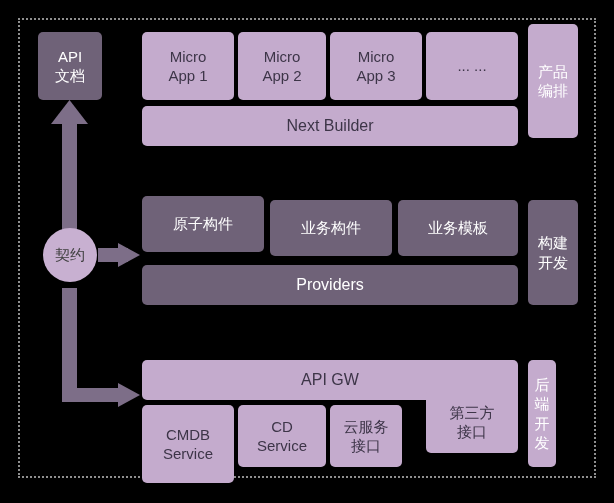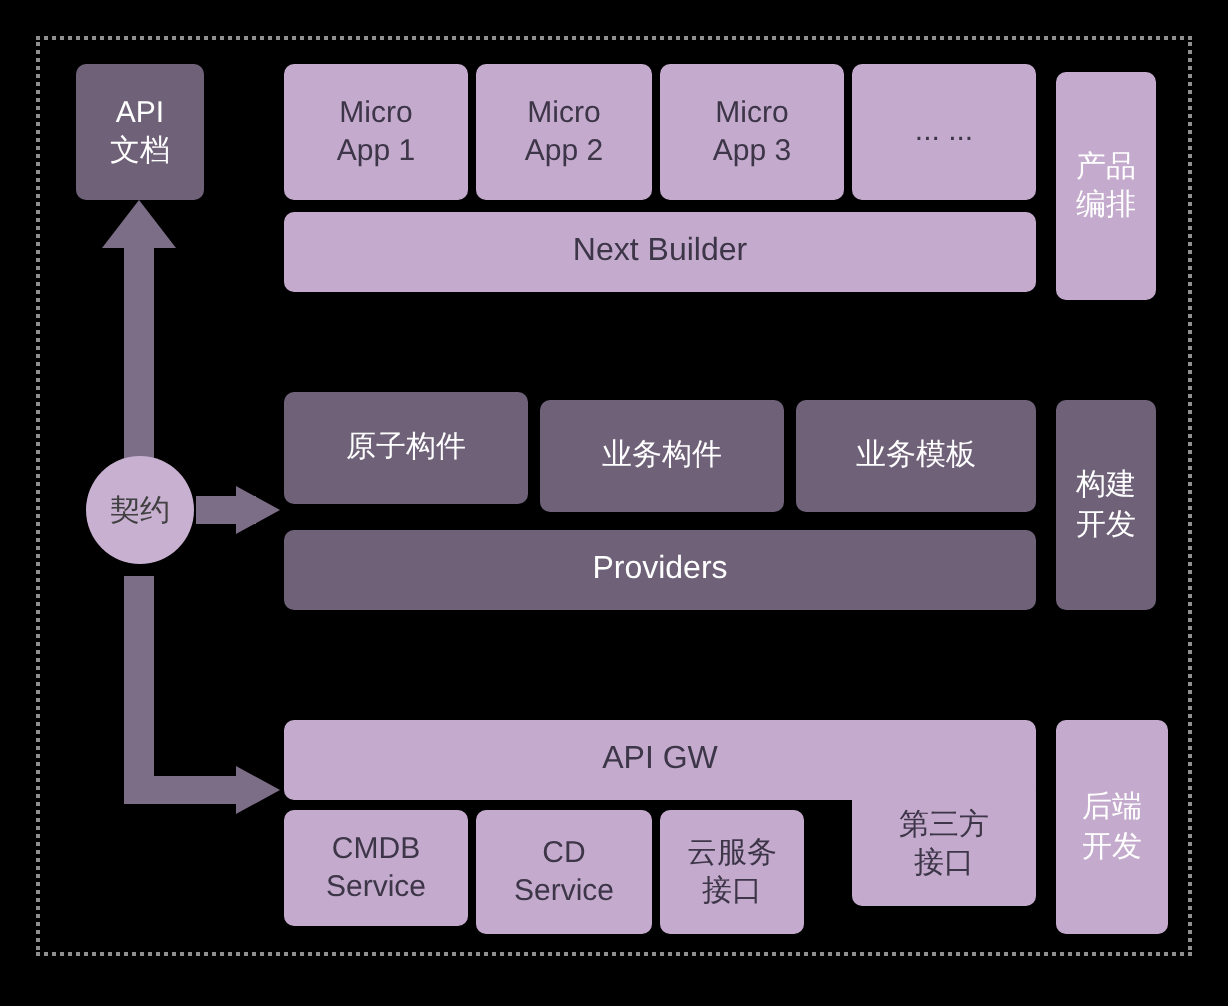--- a/index.html
+++ b/index.html
@@ -108,35 +108,35 @@
   <div class="circle" style="left:43px; top:228px; width:54px; height:54px;">契约</div>
 
   <div class="box light fs15" style="left:142px; top:32px; width:92px; height:68px;">Micro
 App 1</div>
   <div class="box light fs15" style="left:238px; top:32px; width:88px; height:68px;">Micro
 App 2</div>
   <div class="box light fs15" style="left:330px; top:32px; width:92px; height:68px;">Micro
 App 3</div>
   <div class="box light fs15" style="left:426px; top:32px; width:92px; height:68px;">... ...</div>
   <div class="box light fs16" style="left:142px; top:106px; width:376px; height:40px;">Next Builder</div>
-  <div class="box light-white fs15" style="left:528px; top:36px; width:50px; height:114px;">产品
+  <div class="box light-white fs15" style="left:528px; top:24px; width:50px; height:114px;">产品
 编排</div>
 
   <div class="box dark fs15" style="left:142px; top:196px; width:122px; height:56px;">原子构件</div>
   <div class="box dark fs15" style="left:270px; top:200px; width:122px; height:56px;text-align:right;">业务构件</div>
   <div class="box dark fs15" style="left:398px; top:200px; width:120px; height:56px;">业务模板</div>
   <div class="box dark fs16" style="left:142px; top:265px; width:376px; height:40px;">Providers</div>
   <div class="box dark fs15" style="left:528px; top:200px; width:50px; height:105px;">构建
 开发</div>
 
   <div class="box light fs16" style="left:142px; top:360px; width:376px; height:40px;">API GW</div>
-  <div class="box light fs15" style="left:142px; top:405px; width:92px; height:58px;">CMDB
+  <div class="box light fs15" style="left:142px; top:405px; width:92px; height:78px;">CMDB
 Service</div>
   <div class="box light fs15" style="left:238px; top:405px; width:88px; height:62px;">CD
 Service</div>
   <div class="box light fs15" style="left:330px; top:405px; width:72px; height:62px;">云服务
 接口</div>
   <div class="box light fs15" style="left:426px; top:391px; width:92px; height:62px;">第三方
 接口</div>
-  <div class="box light-white fs15" style="left:528px; top:360px; width:56px; height:107px;">后端
+  <div class="box light-white fs15" style="left:528px; top:360px; width:28px; height:107px;">后端
 开发</div>
 
 </div>
 
 </body></html>

